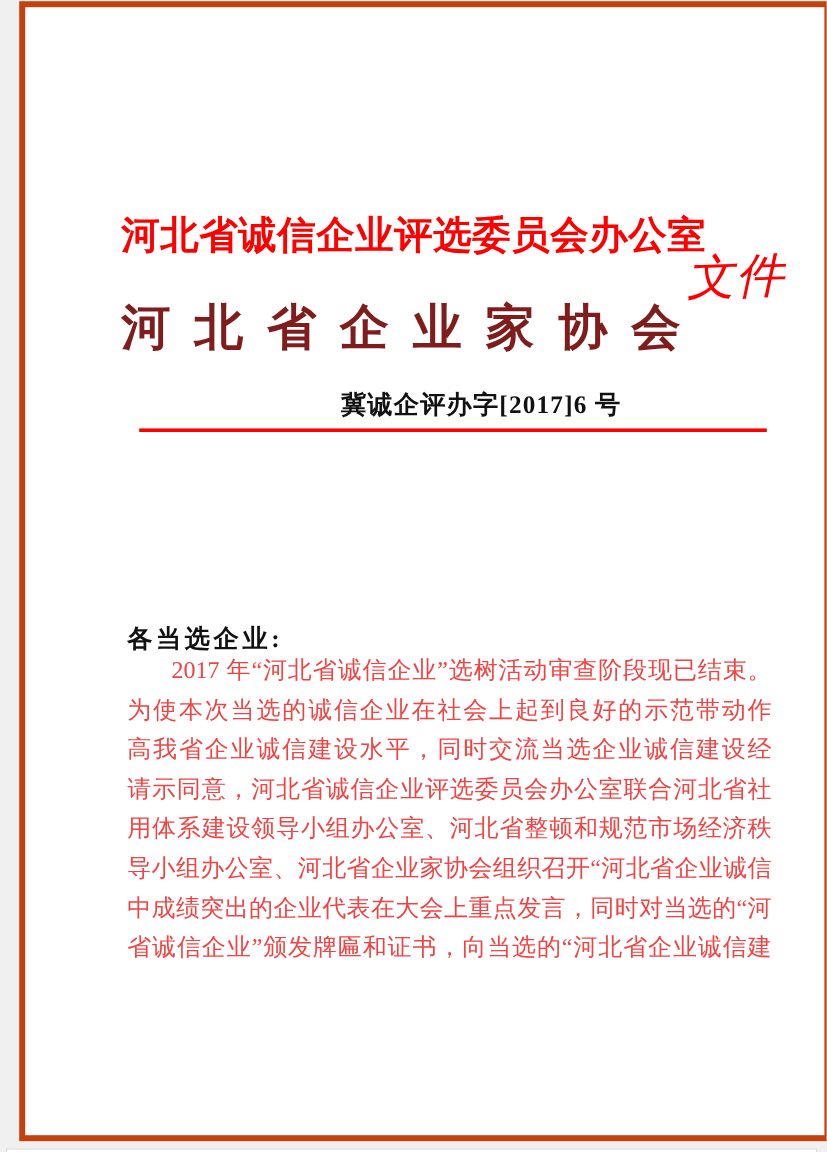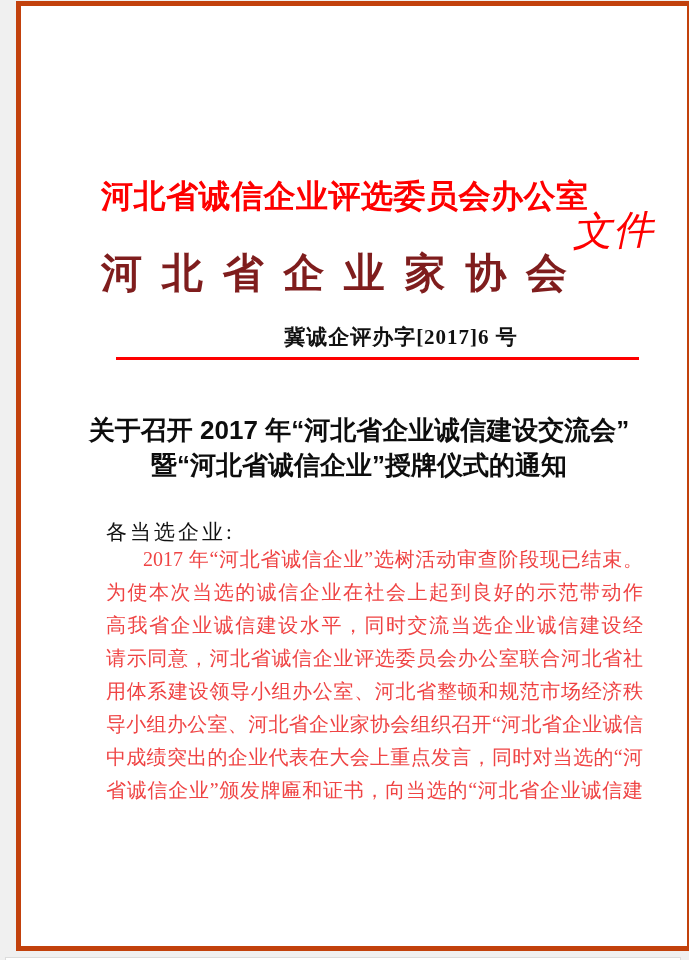--- a/index.html
+++ b/index.html
@@ -110,21 +110,21 @@
     font-size: 26px;
     line-height: 35px;
     color: #0d0d0d;
   }
   
   .salutation {
     position: absolute;
     left: 85px;
     top: 512px;
     font-size: 21px;
-    font-weight: 400;
+    font-weight: 700;
     letter-spacing: 3px;
     color: #111;
   }
   .body-block {
     position: absolute;
     left: 85px;
     top: 537px;
     width: 537px;
     font-size: 20px;
     line-height: 33px;
@@ -150,24 +150,20 @@
     <div class="hdr-line1">河北省诚信企业评选委员会办公室</div>
 
     <div class="hdr-line2">河北省企业家协会</div>
 
     <div class="hdr-doclabel">文件</div>
 
     <div class="doc-number">冀诚企评办字[2017]6 号</div>
 
     <div class="red-rule"></div>
 
-    <div class="doc-title">
-      <div>关于召开 2017 年“河北省企业诚信建设交流会”</div>
-      <div>暨“河北省诚信企业”授牌仪式的通知</div>
-    </div>
 
     <div class="salutation">各当选企业:</div>
 
     <div class="body-block">
         <div class="body-line first">2017 年“河北省诚信企业”选树活动审查阶段现已结束。</div>
         <div class="body-line">为使本次当选的诚信企业在社会上起到良好的示范带动作用，提</div>
         <div class="body-line">高我省企业诚信建设水平，同时交流当选企业诚信建设经验，经</div>
         <div class="body-line">请示同意，河北省诚信企业评选委员会办公室联合河北省社会信</div>
         <div class="body-line">用体系建设领导小组办公室、河北省整顿和规范市场经济秩序领</div>
         <div class="body-line">导小组办公室、河北省企业家协会组织召开“河北省企业诚信建</div>

